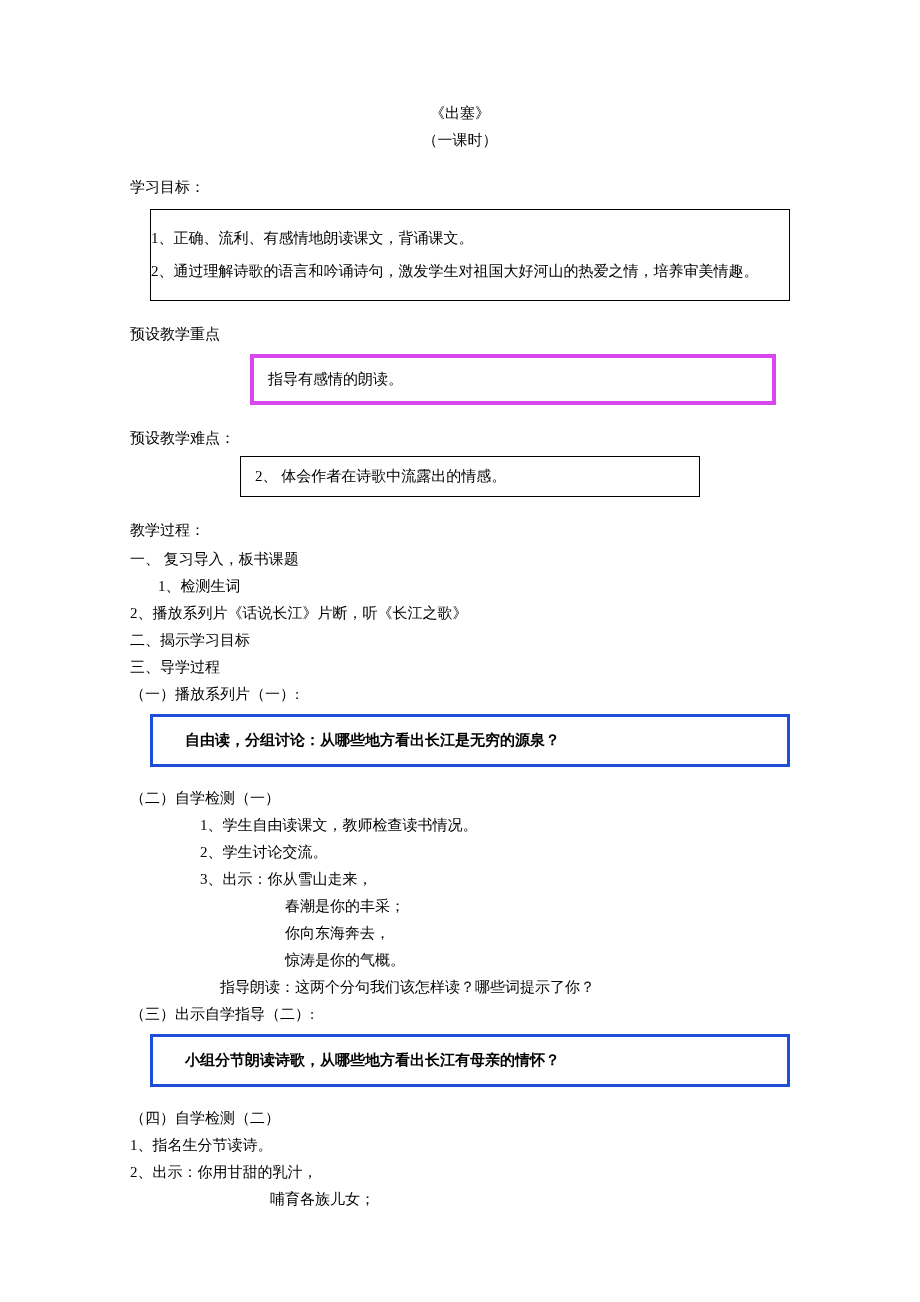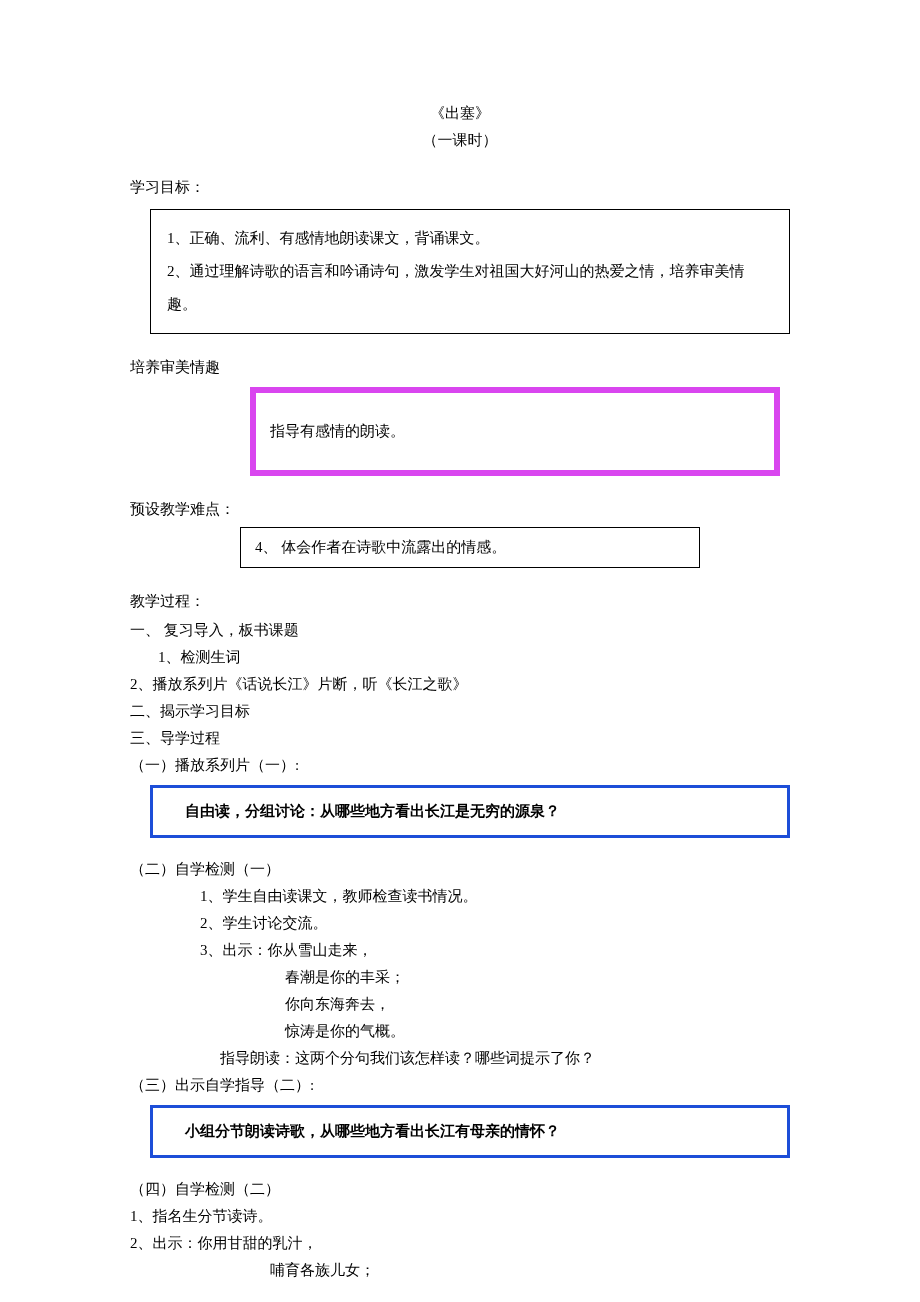--- a/index.html
+++ b/index.html
@@ -11,27 +11,27 @@
     background: #fff;
     color: #000;
     width: 920px;
     box-sizing: border-box;
   }
   .center {
     text-align: center;
   }
   .box {
     border: 1px solid #000;
-    padding: 12px 16px;
+    padding: 12px 0;
     margin: 8px 0 12px 20px;
     line-height: 2.2;
   }
   .box-small {
-    border: 6px solid #d946ef;
-    padding: 24px 14px;
+    border: 4px solid #d946ef;
+    padding: 7px 14px;
     margin: 6px 0 10px 120px;
     width: 490px;
     line-height: 1.9;
   }
   .box-small2 {
     border: 1px solid #000;
     padding: 6px 14px;
     margin: 4px 0 4px 110px;
     width: 430px;
     line-height: 1.8;
@@ -58,30 +58,30 @@
 <p class="center">《出塞》</p>
 <p class="center">（一课时）</p>
 
 <p class="section-label">学习目标：</p>
 
 <div class="box">
   <p>1、正确、流利、有感情地朗读课文，背诵课文。</p>
   <p>2、通过理解诗歌的语言和吟诵诗句，激发学生对祖国大好河山的热爱之情，培养审美情趣。</p>
 </div>
 
-<p class="section-label">培养审美情趣</p>
+<p class="section-label">预设教学重点</p>
 
 <div class="box-small">
   <p>指导有感情的朗读。</p>
 </div>
 
 <p class="section-label">预设教学难点：</p>
 
 <div class="box-small2">
-  <p>4、 体会作者在诗歌中流露出的情感。</p>
+  <p>2、 体会作者在诗歌中流露出的情感。</p>
 </div>
 
 <p class="section-label">教学过程：</p>
 
 <p class="indent-1">一、 复习导入，板书课题</p>
 <p class="indent-2">1、检测生词</p>
 <p class="indent-1">2、播放系列片《话说长江》片断，听《长江之歌》</p>
 <p class="indent-1">二、揭示学习目标</p>
 <p class="indent-1">三、导学过程</p>
 <p class="indent-1">（一）播放系列片（一）:</p>

